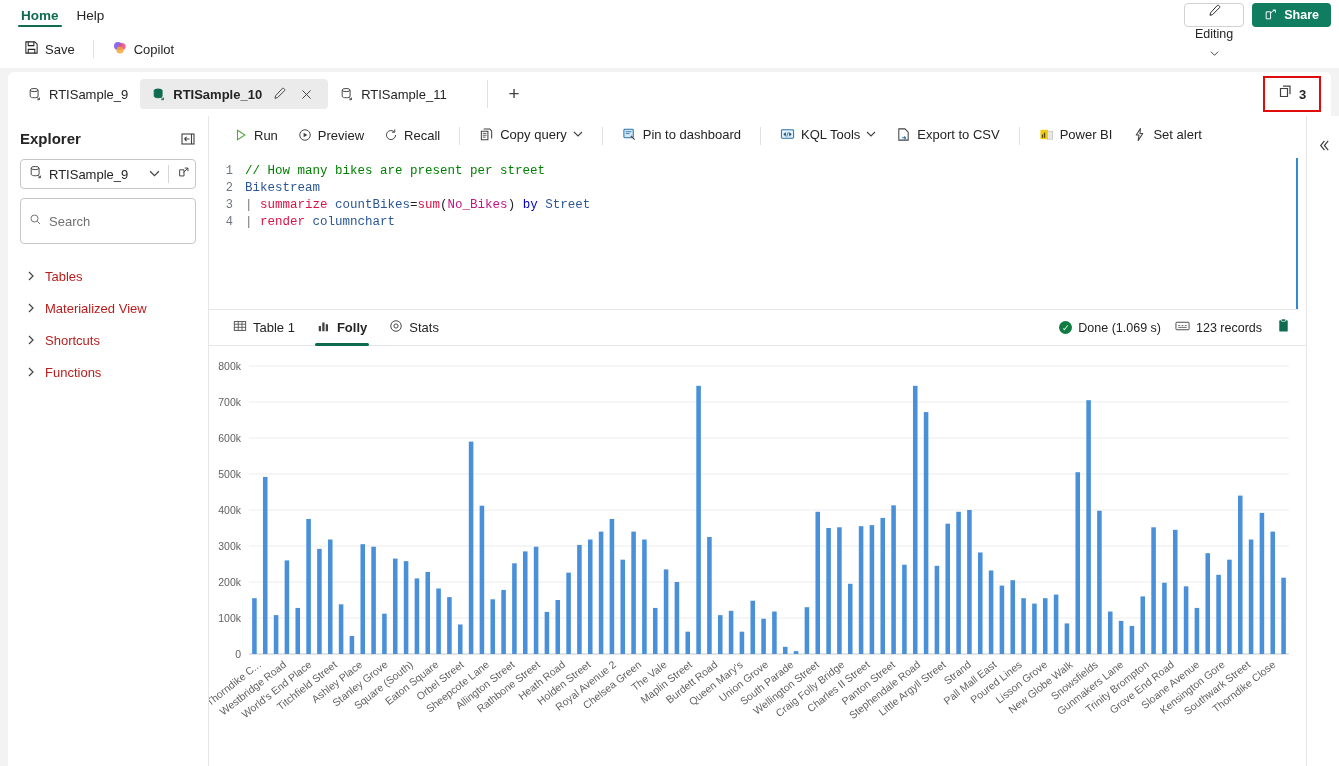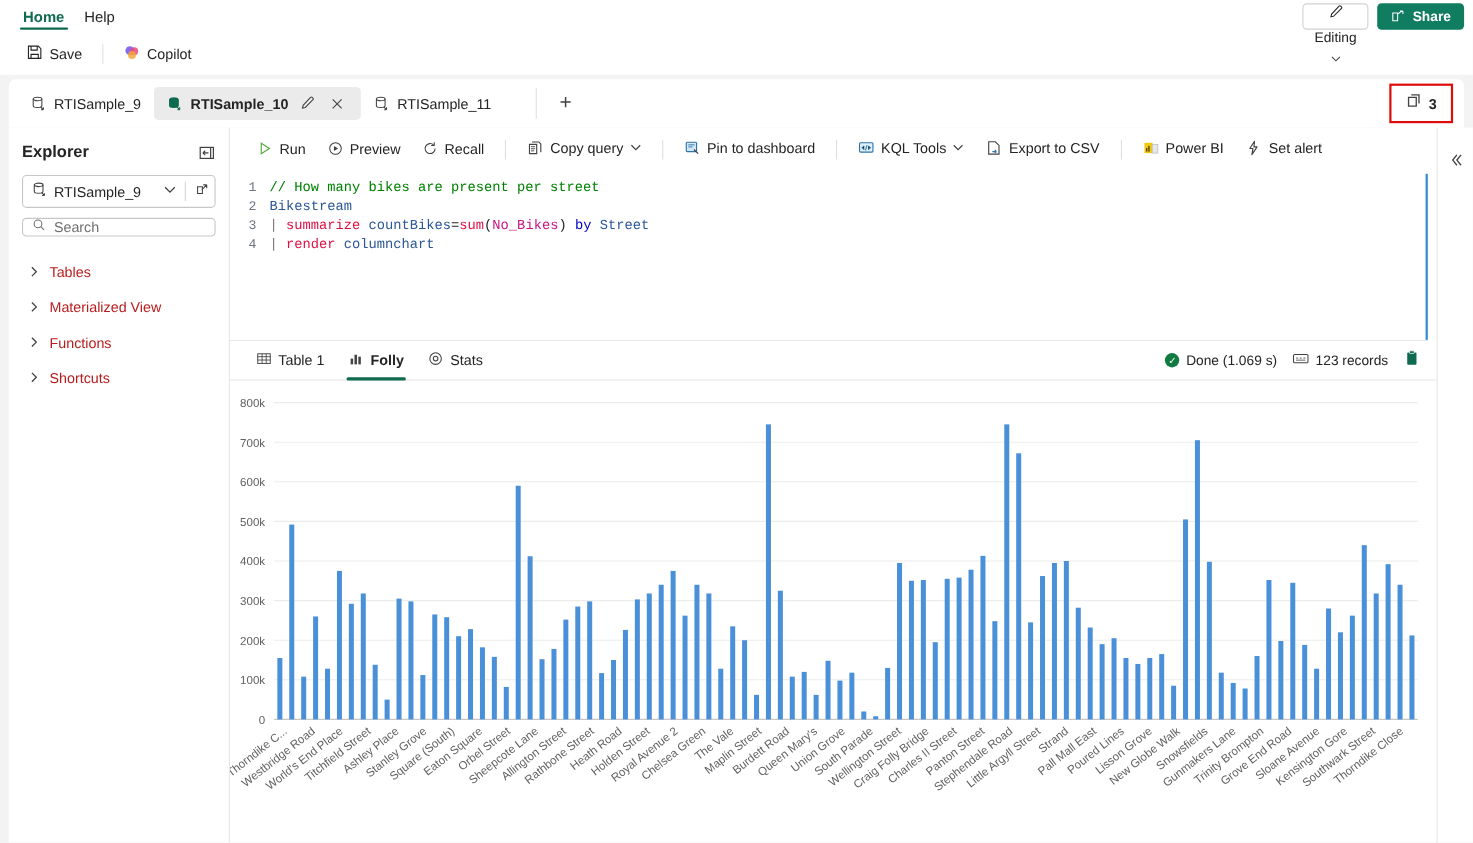--- a/index.html
+++ b/index.html
@@ -89,21 +89,21 @@
   .explorer-head { display: flex; align-items: center; justify-content: space-between; margin-bottom: 12px; }
   .explorer-title { font-size: 15px; font-weight: 600; color: #242424; }
   .explorer-collapse { cursor: pointer; color: #424242; display: flex; }
   .db-select {
     display: flex; align-items: center; height: 30px; border: 1px solid #c7c7c7;
     border-radius: 4px; background: #fff; padding: 0 4px 0 8px; gap: 6px; cursor: pointer;
   }
   .db-select .db-name { font-size: 13px; color: #242424; flex: 1; white-space: nowrap; overflow: hidden; }
   .db-sep { width: 1px; height: 18px; background: #d6d6d6; margin: 0 2px; }
   .search-box {
-    display: flex; align-items: center; height: 17px; border: 1px solid #c7c7c7;
+    display: flex; align-items: center; height: 46px; border: 1px solid #c7c7c7;
     border-radius: 4px; background: #fff; padding: 0 8px; gap: 7px; margin-top: 9px;
   }
   .search-box input {
     border: none; outline: none; font-size: 13px; color: #242424; width: 100%;
     font-family: "Liberation Sans", sans-serif; background: transparent;
   }
   .search-box input::placeholder { color: #707070; }
   .tree { margin-top: 16px; }
   .tree-node {
     display: flex; align-items: center; gap: 9px; height: 32px;
@@ -353,29 +353,29 @@
               </svg>
           </span>
           <span>Materialized View</span>
         </div>
         <div class="tree-node">
           <span class="chev">
             <svg width="8" height="10" viewBox="0 0 8 10">
                 <path d="M2 1l4 4-4 4" fill="none" stroke="#424242" stroke-width="1.2"></path>
               </svg>
           </span>
-          <span>Functions</span>
+          <span>Shortcuts</span>
         </div>
         <div class="tree-node">
           <span class="chev">
             <svg width="8" height="10" viewBox="0 0 8 10">
                 <path d="M2 1l4 4-4 4" fill="none" stroke="#424242" stroke-width="1.2"></path>
               </svg>
           </span>
-          <span>Shortcuts</span>
+          <span>Functions</span>
         </div>
       </div>
     </div>
 
     <div class="query-col">
 
       <div class="query-toolbar">
         <div class="qt-item">
           <span>
             <svg width="14" height="14" viewBox="0 0 16 16">

